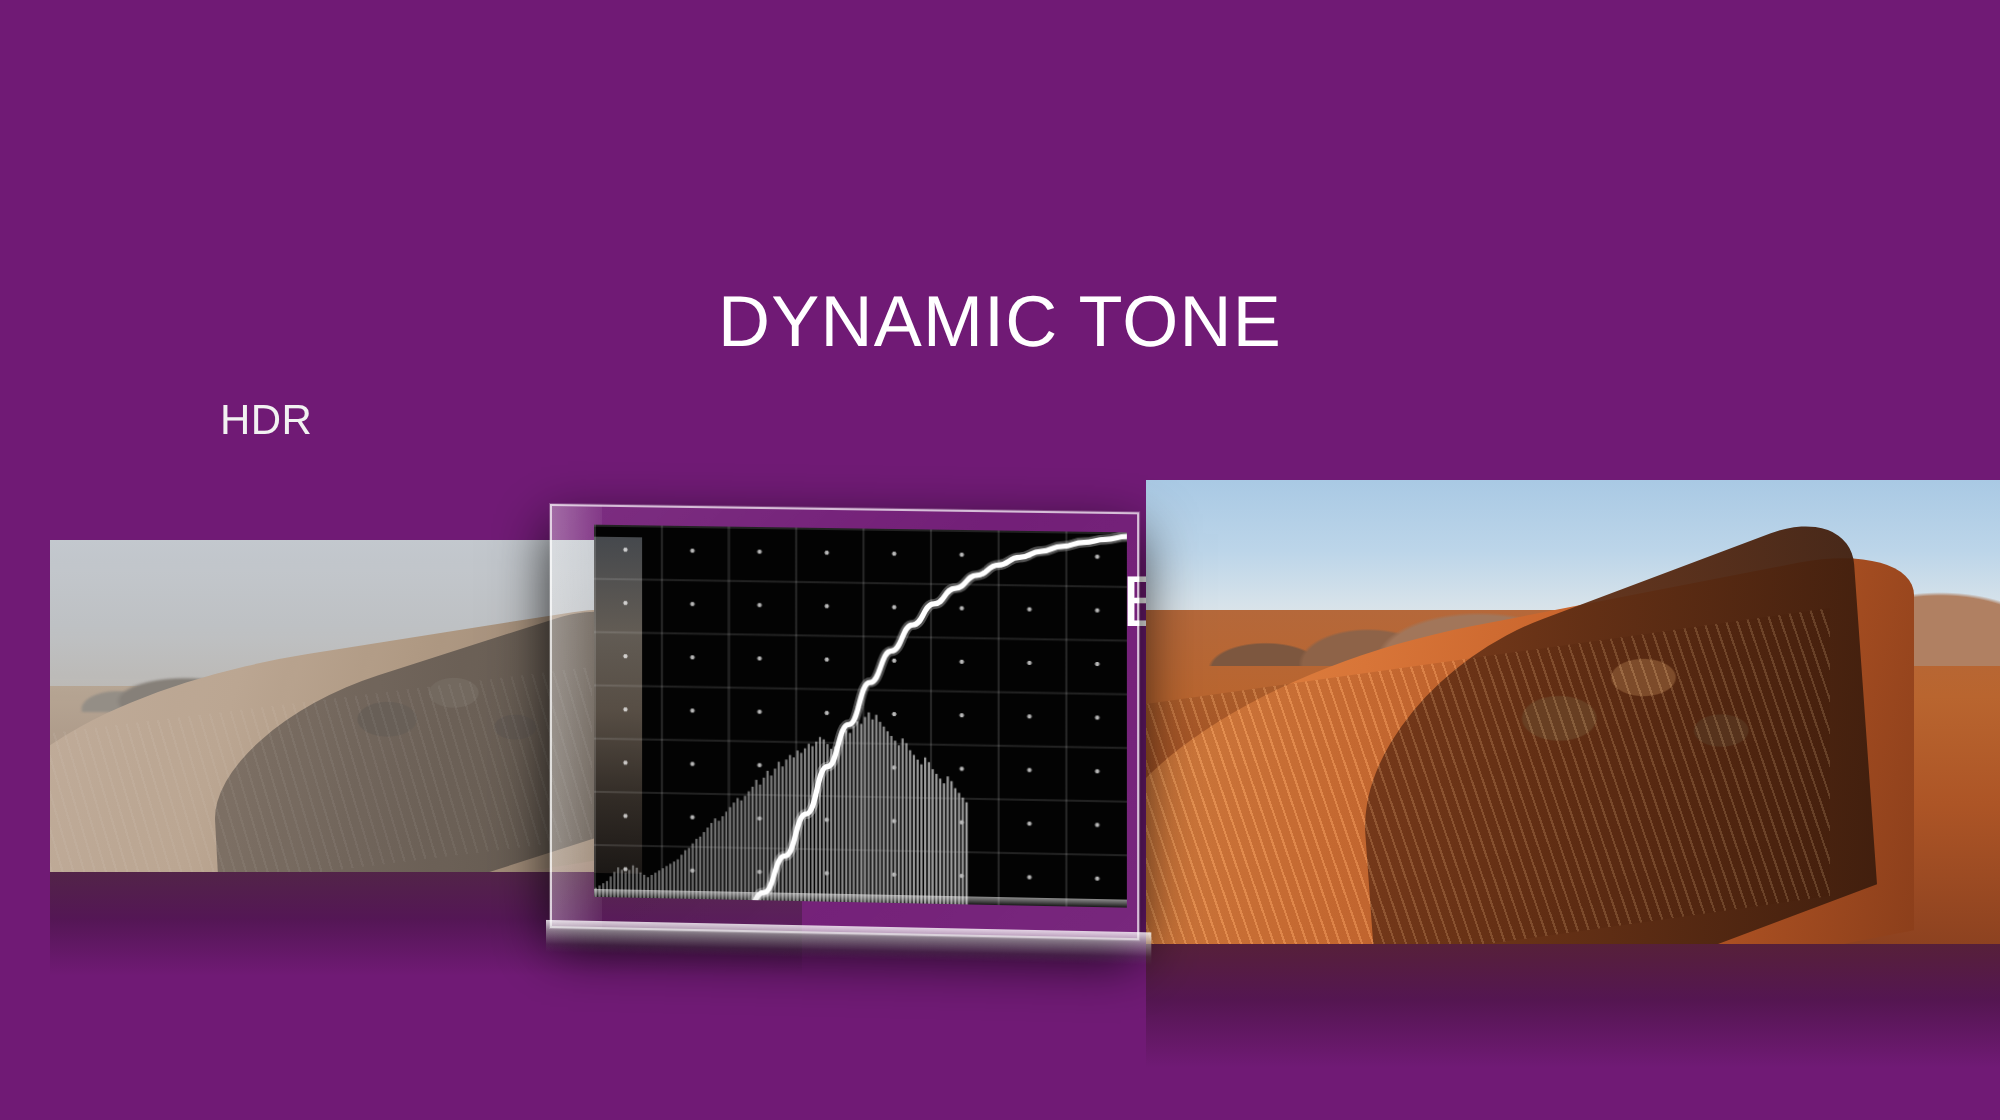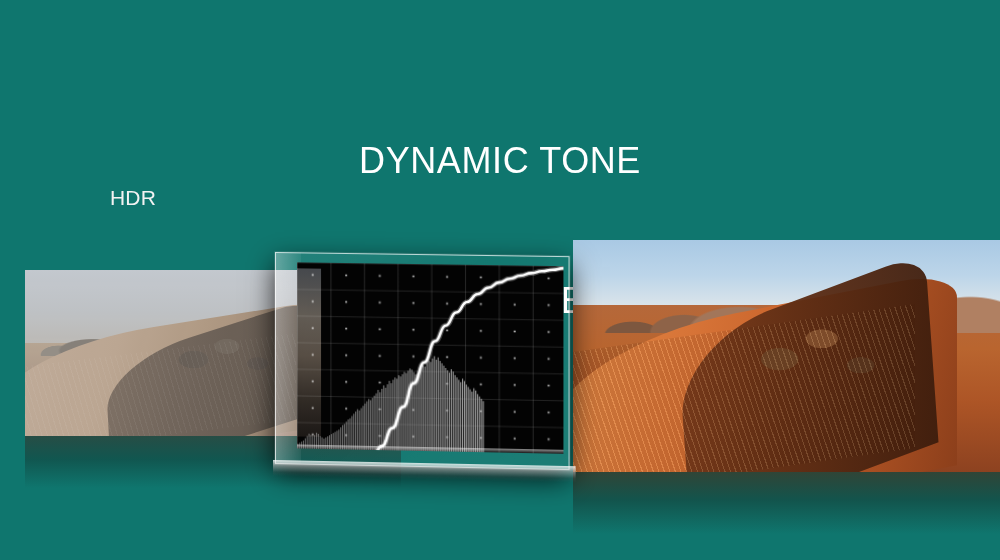--- a/index.html
+++ b/index.html
@@ -2,38 +2,38 @@
 <html><head>
 <meta charset="utf-8">
 <title>Dynamic Tone Mapping Expertise</title>
 <style>
   html,body{margin:0;padding:0;background:#000;}
   body{
     width:1000px;height:560px;overflow:hidden;position:relative;
     font-family:"Liberation Sans", sans-serif;
     background:#000;color:#fff;
   }
-  .stage{position:absolute;inset:0;background:#0f766e;overflow:hidden;padding-left:12px;}
+  .stage{position:absolute;inset:0;background:#701a75;overflow:hidden;padding-left:12px;}
 
   
   .title{
     position:absolute;left:0;right:0;top:44px;
     text-align:center;line-height:1.30;
     font-size:36px;font-weight:400;letter-spacing:.6px;
     color:#ffffff;white-space:pre;
   }
   .title .l1{display:block;}
   .title .l2{display:block;}
 
   
   .caption{
     position:absolute;font-size:21px;font-weight:400;color:#f2f2f2;
     letter-spacing:.2px;white-space:nowrap;
   }
-  #cap-left{left:110px;top:186px;text-align:center;}
+  #cap-left{left:110px;top:199px;text-align:center;}
   #cap-right{left:691px;top:199px;}
 
   
   .photo{position:absolute;overflow:hidden;}
 
   
   #photo-left{left:25px;top:270px;width:376px;height:166px;}
   #photo-right{left:573px;top:240px;width:427px;height:232px;}
 
   .sky{position:absolute;left:0;right:0;top:0;}

